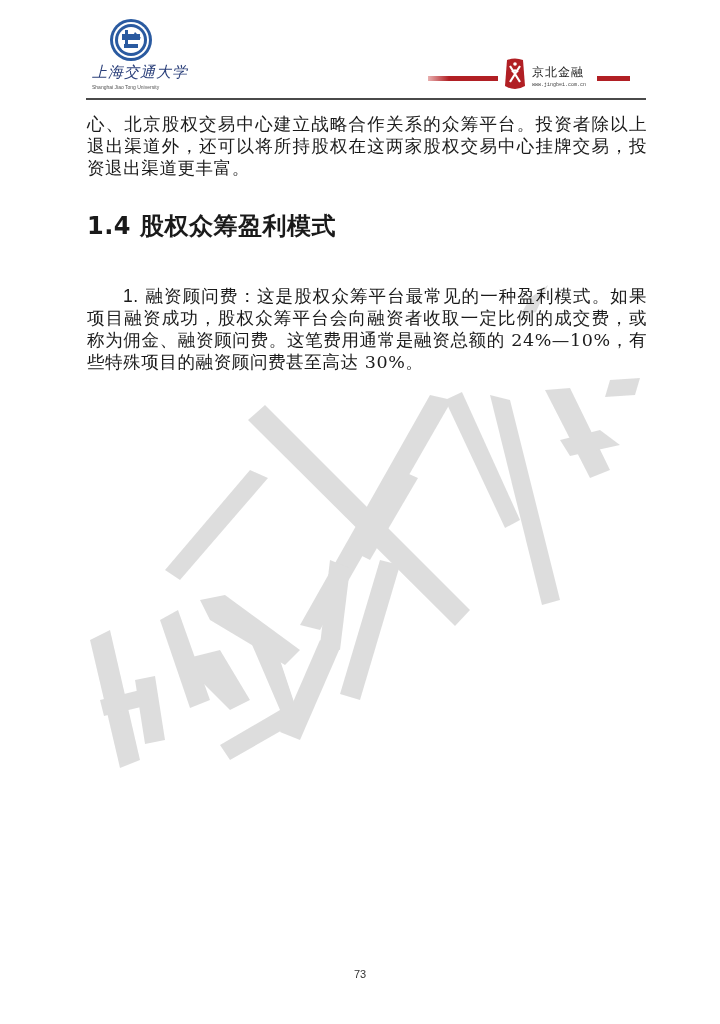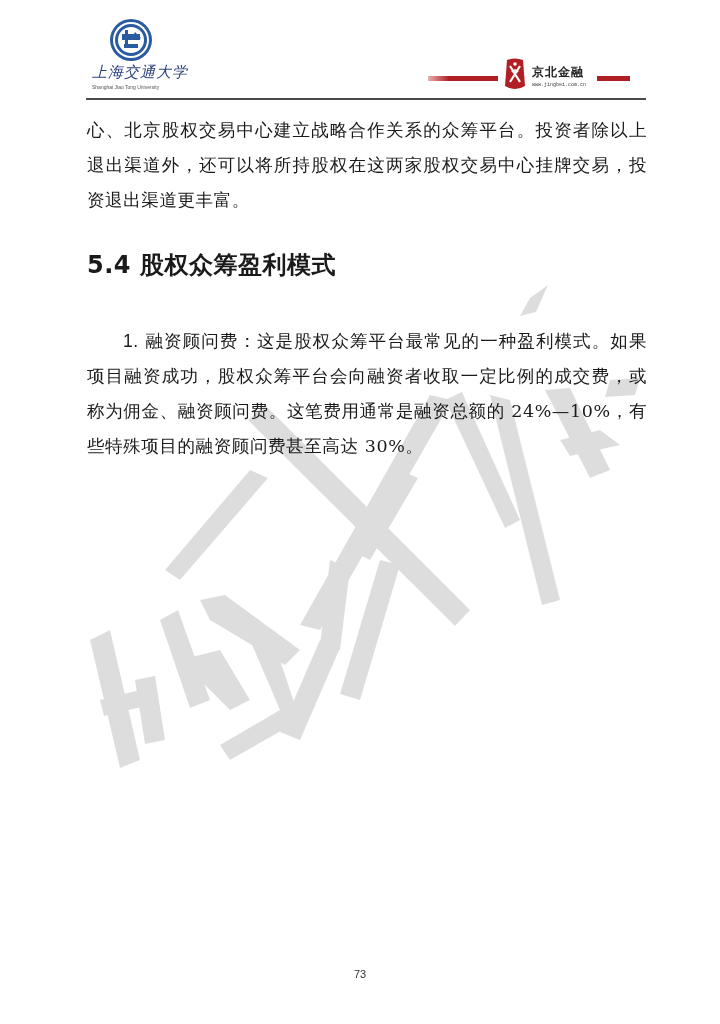--- a/index.html
+++ b/index.html
@@ -13,26 +13,26 @@
   .header { position: absolute; left: 0; top: 0; width: 720px; height: 100px; padding-left: 42px; }
   .sjtu-logo { position: absolute; left: 92px; top: 18px; width: 80px; height: 78px; }
   .sjtu-seal { position: absolute; left: 17px; top: 0; width: 44px; height: 44px; }
   .sjtu-name { position: absolute; left: 0; top: 45px; width: 80px; font-size: 15px; color: #2a3f7a; font-style: italic; letter-spacing: 1px; white-space: nowrap; font-family: "DejaVu Serif", serif; }
   .sjtu-en { position: absolute; left: 0; top: 66px; font-size: 5px; color: #555; white-space: nowrap; font-family: "Liberation Sans", sans-serif; }
   .header-rule { position: absolute; left: 86px; top: 98px; width: 560px; height: 2px; background: #4a4a4a; }
   .red-bar-left { position: absolute; left: 428px; top: 76px; width: 70px; height: 5px; background: linear-gradient(90deg, #e9b0b0, #b11f24 30%); }
   .red-bar-right { position: absolute; left: 597px; top: 76px; width: 33px; height: 5px; background: #b11f24; }
   .jb-logo { position: absolute; left: 503px; top: 58px; width: 92px; height: 38px; }
   .jb-mark { position: absolute; left: 0; top: 0; width: 24px; height: 34px; }
-  .jb-name { position: absolute; left: 29px; top: 6px; font-size: 12px; font-weight: bold; color: #222; white-space: nowrap; font-family: "DejaVu Sans", sans-serif; letter-spacing: 1px; }
+  .jb-name { position: absolute; left: 29px; top: 6px; font-size: 12px; font-weight: normal; color: #222; white-space: nowrap; font-family: "DejaVu Sans", sans-serif; letter-spacing: 1px; }
   .jb-url { position: absolute; left: 29px; top: 24px; font-size: 5px; color: #444; white-space: nowrap; font-family: "Liberation Mono", monospace; }
 
   
   .body-text { position: absolute; left: 87px; top: 113px; width: 560px; }
-  .para { font-size: 17.5px; line-height: 35px; margin: 0; text-align: justify; letter-spacing: 0.6px; }
+  .para { font-size: 17.5px; line-height: 22px; margin: 0; text-align: justify; letter-spacing: 0.6px; }
   .indent { text-indent: 36px; }
   .gap { height: 17px; }
   .section-title { font-size: 24px; font-weight: bold; margin: 27px 0 22px 0; line-height: 40px; letter-spacing: 0.5px; font-family: "DejaVu Sans", sans-serif; }
   .sans-num { font-family: "Liberation Sans", sans-serif; }
 
   
   .watermark { position: absolute; left: 0; top: 0; width: 720px; height: 1024px; pointer-events: none; }
 
   
   .page-number { position: absolute; left: 0; width: 720px; top: 948px; text-align: center; font-size: 11px; color: #333; font-family: "Liberation Sans", sans-serif; margin-top: 20px; }
@@ -97,21 +97,21 @@
       <div class="jb-url">www.jingbei.com.cn</div>
     </div>
     <div class="red-bar-right"></div>
     <div class="header-rule"></div>
   </div>
 
   <div class="body-text">
     <p class="para">心、北京股权交易中心建立战略合作关系的众筹平台。投资者除以上退出渠道外，还可以将所持股权在这两家股权交易中心挂牌交易，投资退出渠道更丰富。</p>
 
     <div class="section-title">
-      <span>5.4</span>
+      <span>1.4</span>
       <span>股权众筹盈利模式</span>
     </div>
 
     <div class="gap"></div>
 
     <p class="para indent"><span class="sans-num">1.</span> <span>融资顾问费：这是股权众筹平台最常见的一种盈利模式。如果项目融资成功，股权众筹平台会向融资者收取一定比例的成交费，或称为佣金、融资顾问费。这笔费用通常是融资总额的 24%—10%，有些特殊项目的融资顾问费甚至高达 30%。</span></p>
     <div class="gap"></div>
 
     <div class="gap"></div>
 

